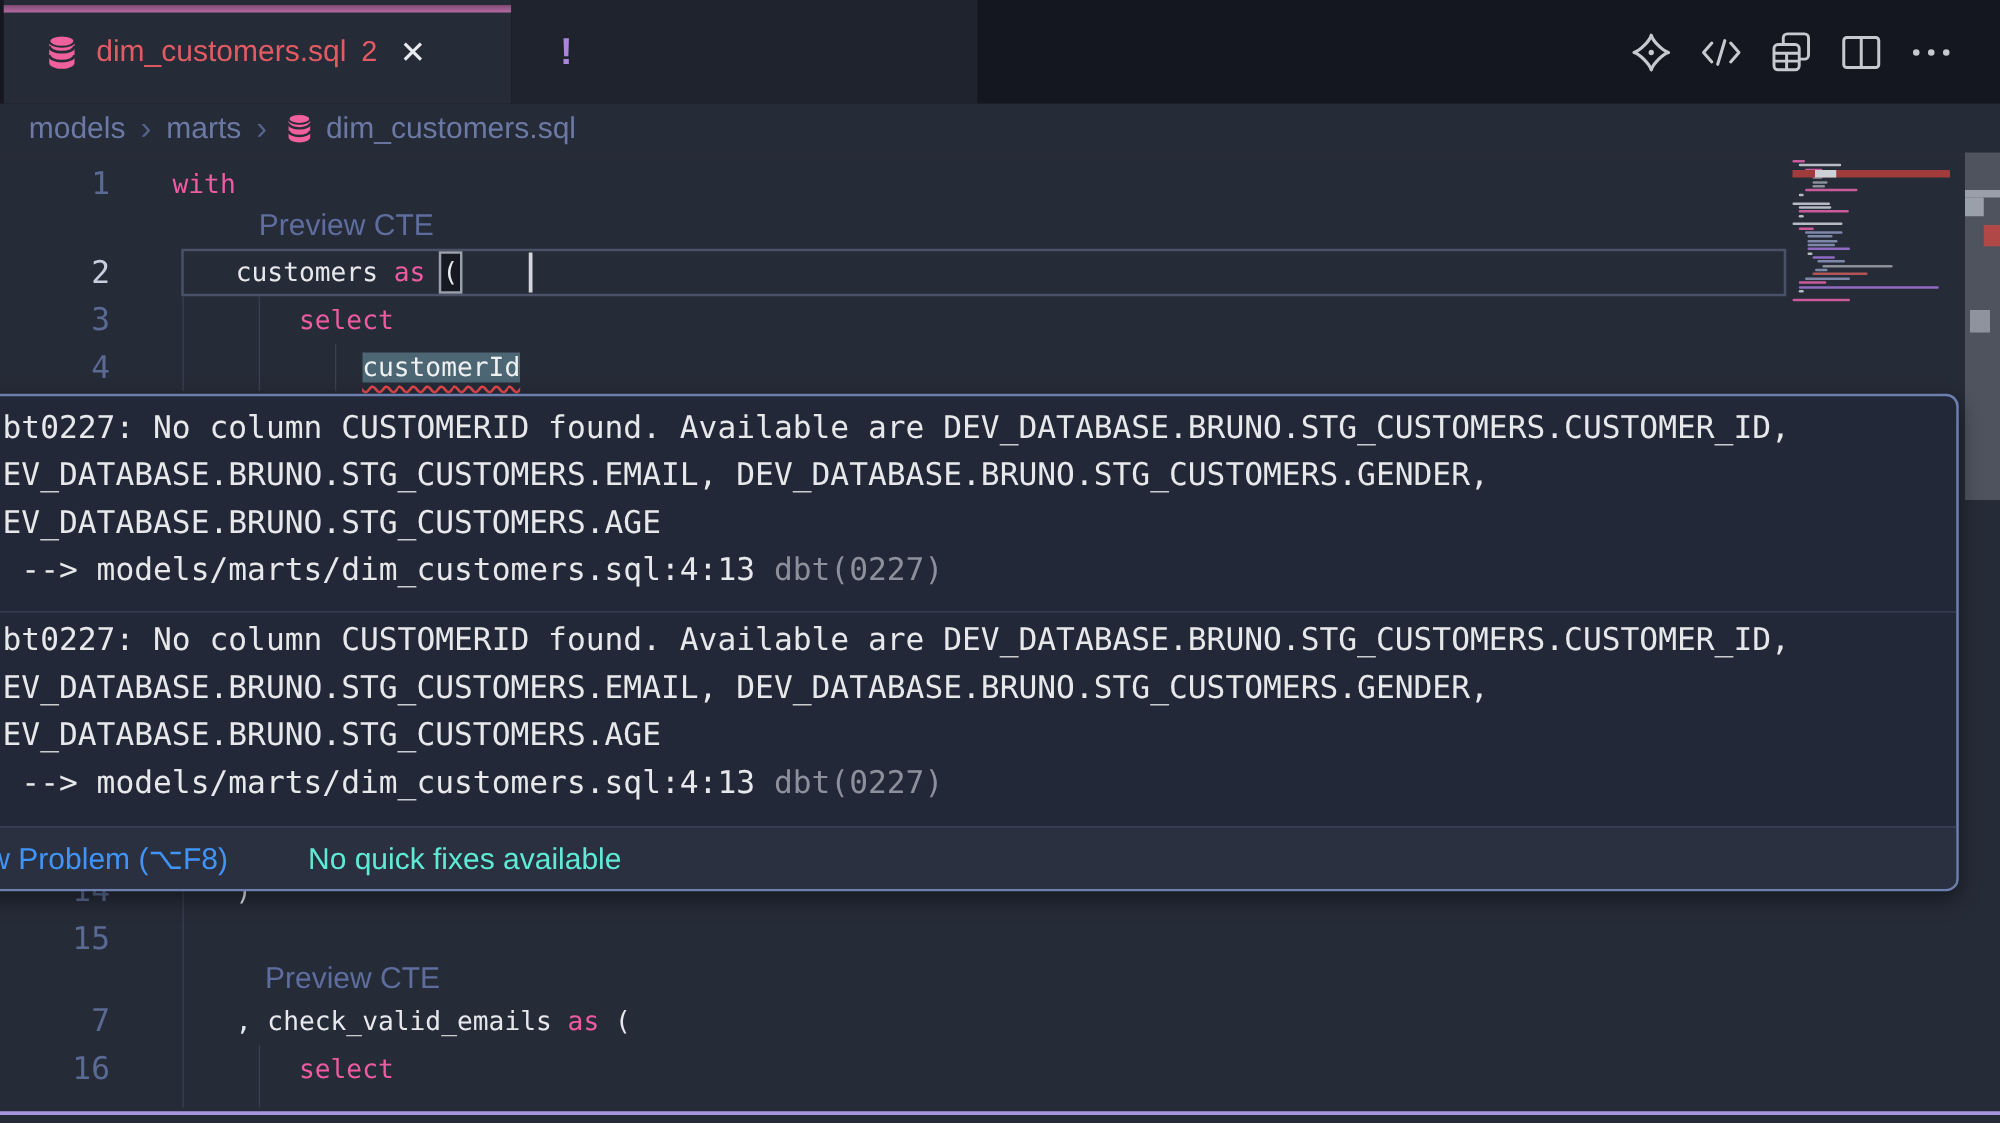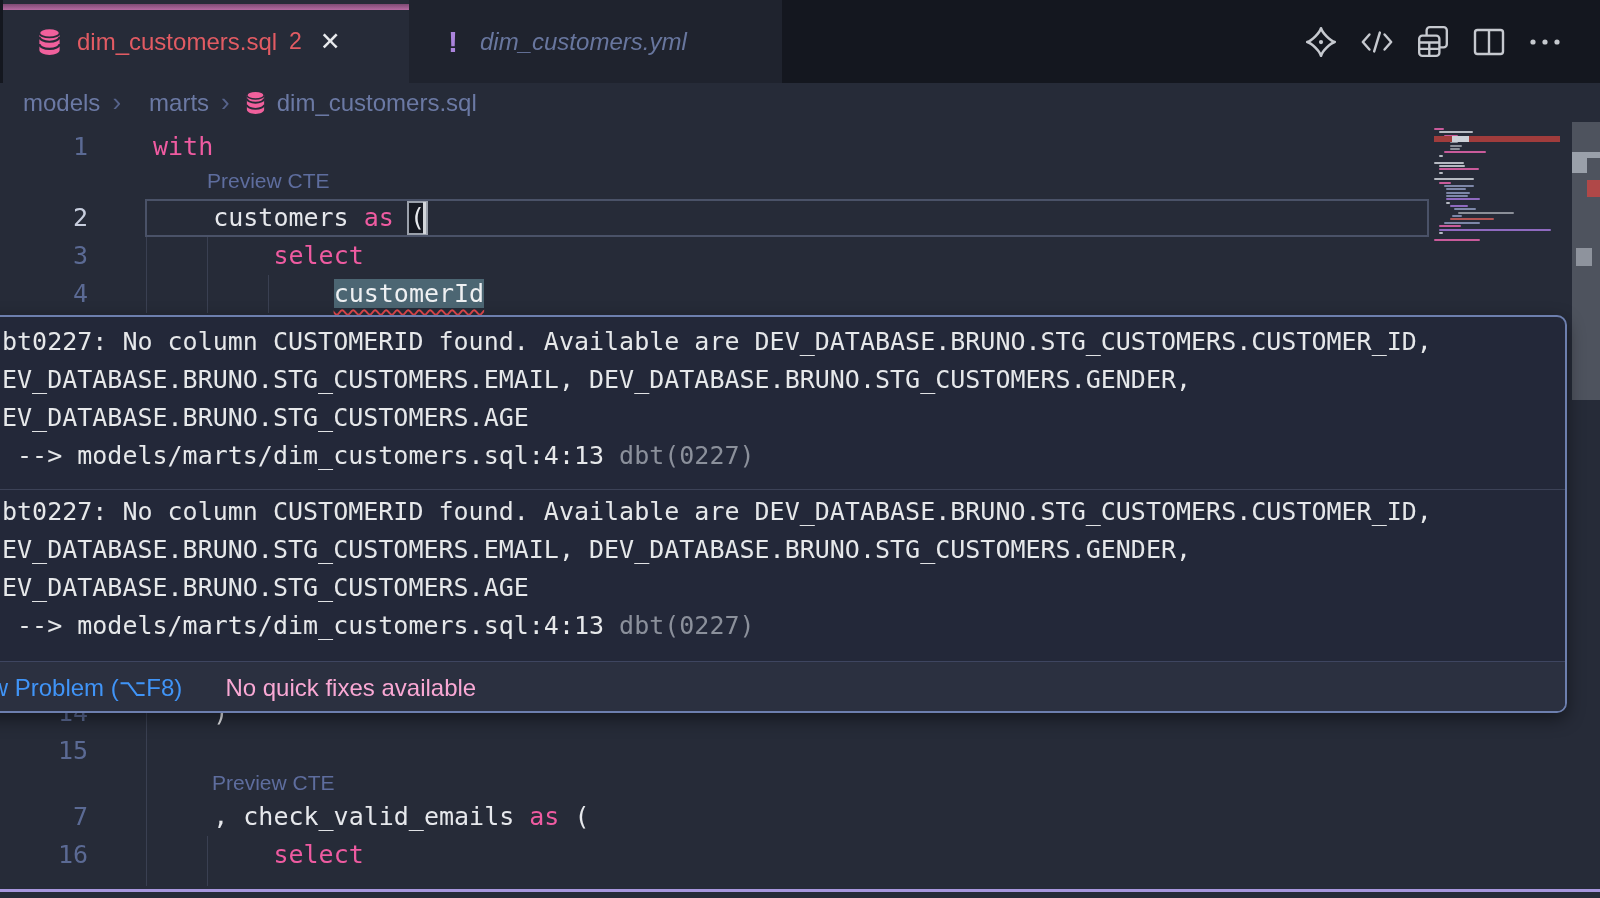--- a/index.html
+++ b/index.html
@@ -22,38 +22,38 @@
   #tab-yml .tab-label { color:#68769e; font-style:italic; margin-left:22px; }
   .dbicon { width:27px; height:29px; margin-left:33px; }
   #toolbar-icons { position:absolute; right:38px; top:22px; height:40px; display:flex; gap:22px; align-items:center; }
   #toolbar-icons .ticon { width:34px; height:34px; display:flex; align-items:center; justify-content:center; color:#c6c9cf; }
 
   
   #breadcrumb { position:absolute; left:0; top:83px; width:1600px; height:39px; background:#262b38;
                 display:flex; align-items:center; color:#6b79a4; font-size:24px; }
   #breadcrumb .bc { margin-left:23px; }
   #breadcrumb .sep { margin-left:12px; font-size:26px; color:#56638b; }
-  #breadcrumb .sep + .bc { margin-left:28px; }
+  #breadcrumb .sep + .bc { margin-left:12px; }
   #breadcrumb .bcicon { width:23px; height:25px; margin-left:14px; }
   #breadcrumb .bcfile { margin-left:10px; }
 
   
   #editor { position:absolute; left:0; top:122px; width:1600px; height:776px; background:#262b38; }
   .gutter-num { position:absolute; left:0; width:88px; height:38px; text-align:right;
                 font-family:"DejaVu Sans Mono", monospace; font-size:25px; line-height:38px; color:#5b6a94; }
   .gutter-num.cur { color:#c8cede; }
-  .code-row { position:absolute; left:153px; height:38px; line-height:38px; white-space:pre;
-              font-family:"DejaVu Sans Mono", monospace; font-size:25px; color:#e6e8ec; }
+  .code-row { position:absolute; left:138px; height:38px; line-height:38px; white-space:pre;
+              font-family:"DejaVu Sans Mono", monospace; font-size:21px; color:#e6e8ec; }
   .kw { color:#ef5ba1; }
   .pl { color:#e6e8ec; }
   .br { display:inline-block; border:2px solid #9aa0ab; background:#161922; line-height:30px;
         margin:0 -2px; padding:0 1px; }
   .err { background:#4c6673; color:#eef0f2; text-decoration:underline wavy #e5484d 2px;
          text-underline-offset:7px; }
-  .codelens { position:absolute; font-size:21px; font-weight:500; color:#5e6d9e; height:32px; line-height:32px; }
+  .codelens { position:absolute; font-size:24px; font-weight:500; color:#5e6d9e; height:32px; line-height:32px; }
   .indent-guide { position:absolute; width:1px; background:#3a4052; }
   #current-line { position:absolute; left:145px; top:77px; width:1284px; height:38px;
                   border:2px solid #4a5268; }
   #cursor { position:absolute; left:423px; top:80px; width:3px; height:32px; background:#d2d5da; }
 
   
   #minimap { position:absolute; left:1434px; top:0; width:126px; height:776px; }
   .mm-bar { position:absolute; height:2px; border-radius:1px; }
   #mm-error { position:absolute; background:#a03c3c; }
   #mm-error .blk { position:absolute; left:18px; top:0; width:17px; height:100%; background:#ccd1d8; }
@@ -69,21 +69,21 @@
            box-shadow:0 6px 18px rgba(0,0,0,.45); overflow:hidden; }
   .msg { position:absolute; left:0; right:0; padding:3px 0 0 30px;
          font-family:"DejaVu Sans Mono", monospace; font-size:25px; line-height:38px;
          color:#e6e8ea; white-space:pre; }
   #msg1 { top:3px; height:166px; }
   #msg2 { top:172px; height:168px; border-top:1px solid #3c4257; }
   .msg .src { color:#8b909b; }
   #popup-status { position:absolute; left:0; right:0; top:344px; height:52px; background:#2b3040;
                   border-top:1px solid #3e4560; display:flex; align-items:center; font-size:24px; }
   #view-problem { color:#4094f7; }
-  #no-fixes { color:#f9a8d4; margin-left:43px; }
+  #no-fixes { color:#5eead4; margin-left:64px; }
 
   svg { display:block; }
 </style>
 </head>
 <body>
 
 <div id="page">
 
   <div id="tabbar">
     <div class="tab" id="tab-sql">
@@ -92,21 +92,20 @@
         <path fill="#f0609c" d="M16 1C9.4 1 4 3.6 4 6.8v20.4C4 30.4 9.4 33 16 33s12-2.6 12-5.8V6.8C28 3.6 22.6 1 16 1z"></path>
         <path fill="none" stroke="#262b38" stroke-width="2.6" d="M4 11.5c0 3.2 5.4 5.8 12 5.8s12-2.6 12-5.8M4 20c0 3.2 5.4 5.8 12 5.8S28 23.2 28 20"></path>
         <ellipse cx="16" cy="6.8" rx="12" ry="5.4" fill="#f0609c" stroke="#262b38" stroke-width="2"></ellipse>
       </svg>
       <span class="tab-label">dim_customers.sql</span>
       <span class="badge">2</span>
       <span class="close">✕</span>
     </div>
     <div class="tab" id="tab-yml">
       <span class="warn">!</span>
-      <span class="tab-label">dim_customers.yml</span>
     </div>
     <div id="toolbar-icons">
       <span class="ticon">
         <svg width="34" height="34" viewBox="0 0 32 32" fill="none" stroke="#c6c9cf" stroke-width="2.4" stroke-linejoin="round">
           <path d="M16 3c1.2 4.4 8.6 11.8 13 13-4.4 1.2-11.8 8.6-13 13-1.2-4.4-8.6-11.8-13-13 4.4-1.2 11.8-8.6 13-13Z"></path>
           <circle cx="16" cy="16" r="2" fill="#c6c9cf" stroke="none"></circle>
         </svg>
       </span>
       <span class="ticon">
         <svg width="36" height="30" viewBox="0 0 36 30" fill="none" stroke="#c6c9cf" stroke-width="2.6" stroke-linecap="round" stroke-linejoin="round">

